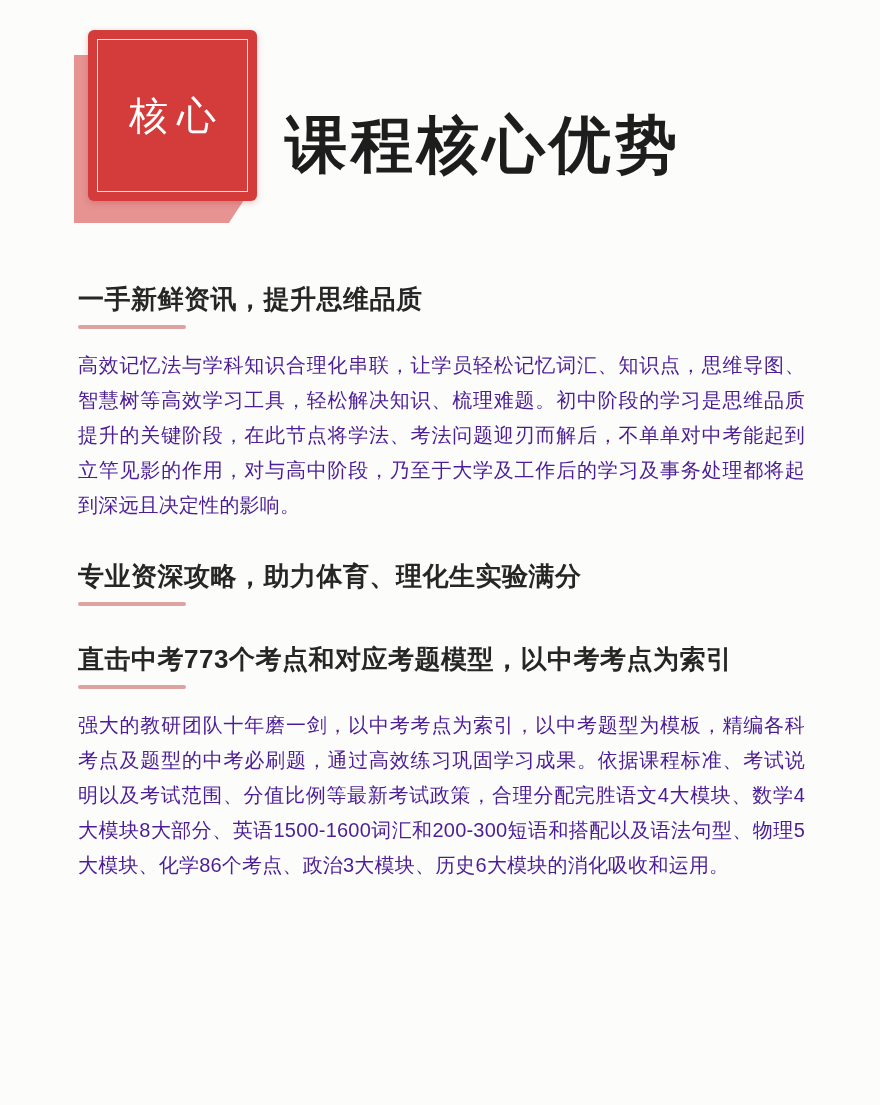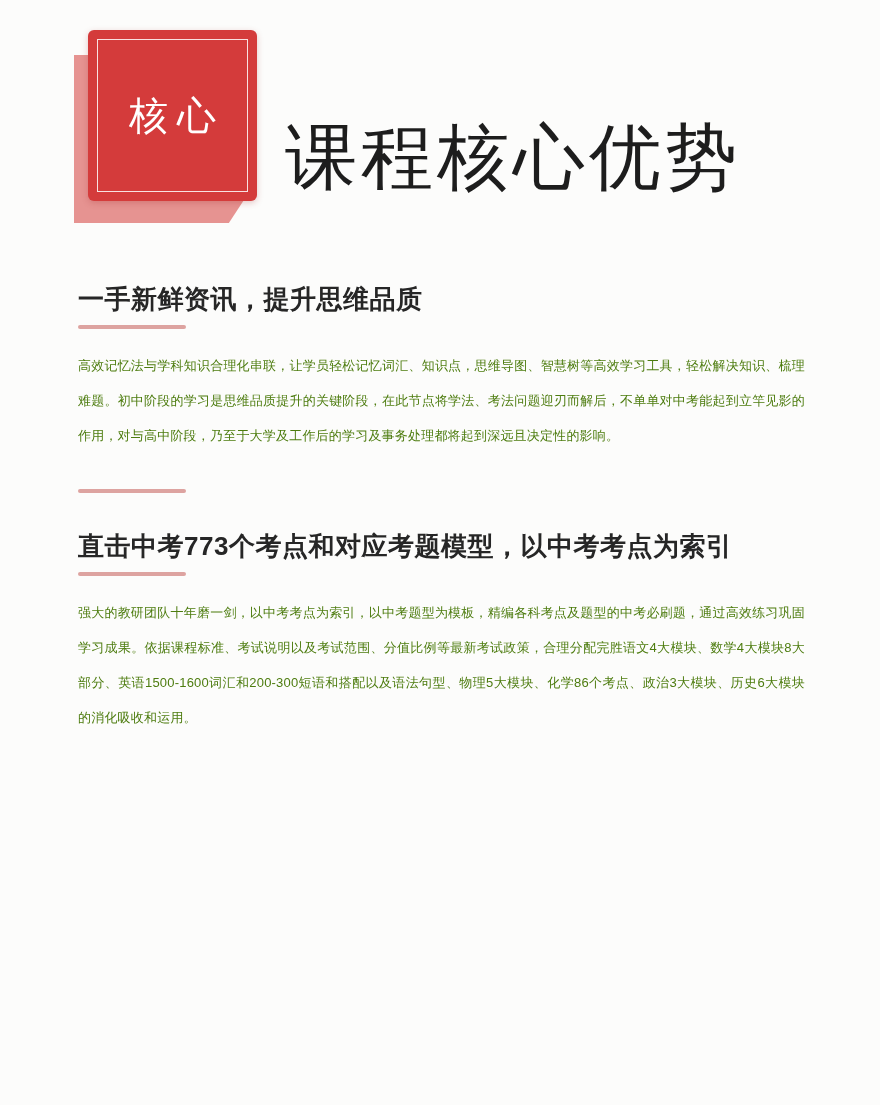--- a/index.html
+++ b/index.html
@@ -55,22 +55,22 @@
     color: #ffffff;
     font-size: 39px;
     font-weight: 400;
     letter-spacing: 9px;
     text-indent: 9px;
     line-height: 1;
   }
   .main-title {
     position: absolute;
     left: 285px; top: 66px;
-    font-size: 72px;
-    font-weight: 400;
+    font-size: 62px;
+    font-weight: 700;
     color: #1d1d1d;
     letter-spacing: 4px;
     line-height: 1.2;
     white-space: nowrap;
   }
   
   .content {
     position: absolute;
     top: 282px;
     left: 78px;
@@ -87,23 +87,23 @@
   }
   .heading-underline {
     width: 108px;
     height: 4px;
     background: #dda3a0;
     border-radius: 2px;
     margin-top: 9px;
   }
   .section-body {
     margin: 19px 0 0 0;
-    font-size: 13px;
+    font-size: 20px;
     line-height: 35px;
-    color: #4d7c0f;
+    color: #4c1d95;
     text-align: justify;
     text-justify: inter-ideograph;
     letter-spacing: 0.2px;
   }
 </style>
 </head>
 <body>
 
 <div class="page">
 
@@ -121,20 +121,21 @@
 
   <div class="content">
 
     <div class="section">
       <h2 class="section-heading">一手新鲜资讯，提升思维品质</h2>
       <div class="heading-underline"></div>
       <p class="section-body">高效记忆法与学科知识合理化串联，让学员轻松记忆词汇、知识点，思维导图、智慧树等高效学习工具，轻松解决知识、梳理难题。初中阶段的学习是思维品质提升的关键阶段，在此节点将学法、考法问题迎刃而解后，不单单对中考能起到立竿见影的作用，对与高中阶段，乃至于大学及工作后的学习及事务处理都将起到深远且决定性的影响。</p>
     </div>
 
     <div class="section">
+      <h2 class="section-heading">专业资深攻略，助力体育、理化生实验满分</h2>
       <div class="heading-underline"></div>
     </div>
 
     <div class="section">
       <h2 class="section-heading">直击中考773个考点和对应考题模型，以中考考点为索引</h2>
       <div class="heading-underline"></div>
       <p class="section-body">强大的教研团队十年磨一剑，以中考考点为索引，以中考题型为模板，精编各科考点及题型的中考必刷题，通过高效练习巩固学习成果。依据课程标准、考试说明以及考试范围、分值比例等最新考试政策，合理分配完胜语文4大模块、数学4大模块8大部分、英语1500-1600词汇和200-300短语和搭配以及语法句型、物理5大模块、化学86个考点、政治3大模块、历史6大模块的消化吸收和运用。</p>
     </div>
 
   </div>

